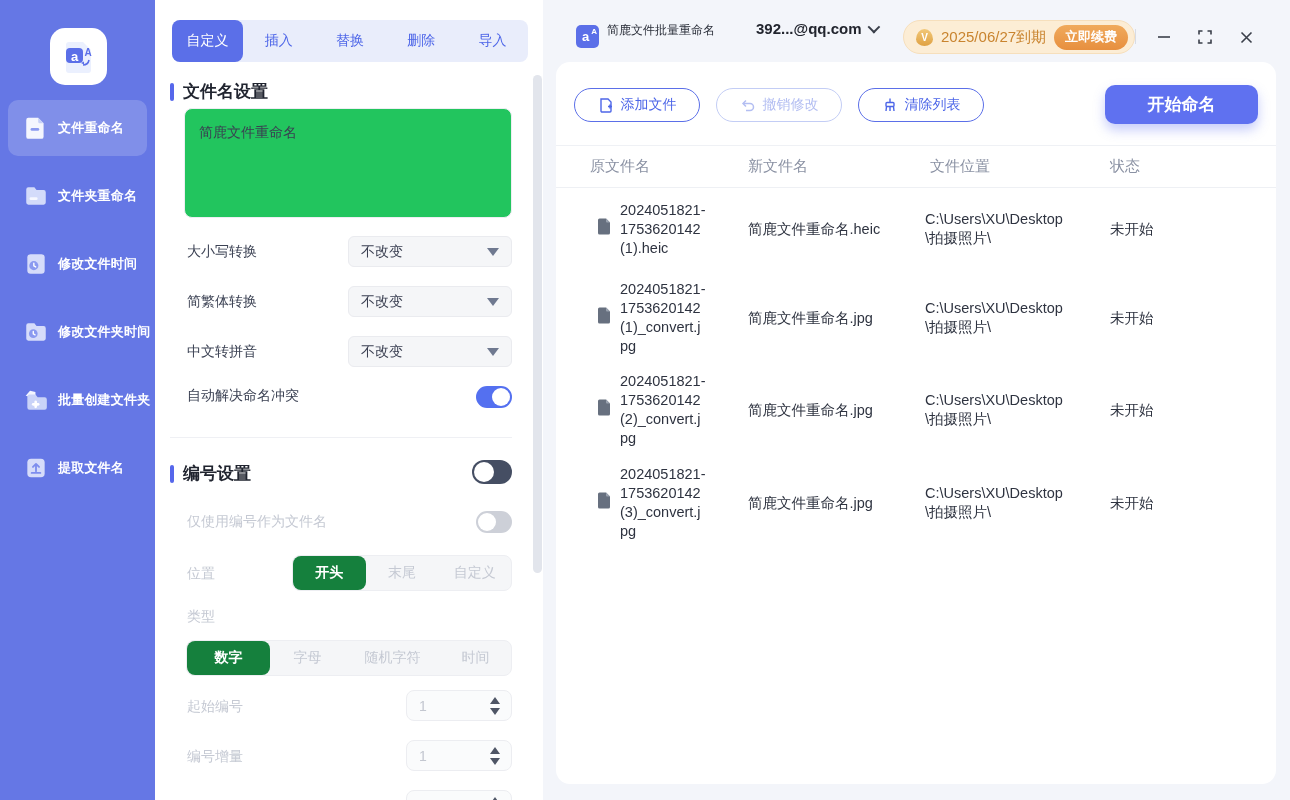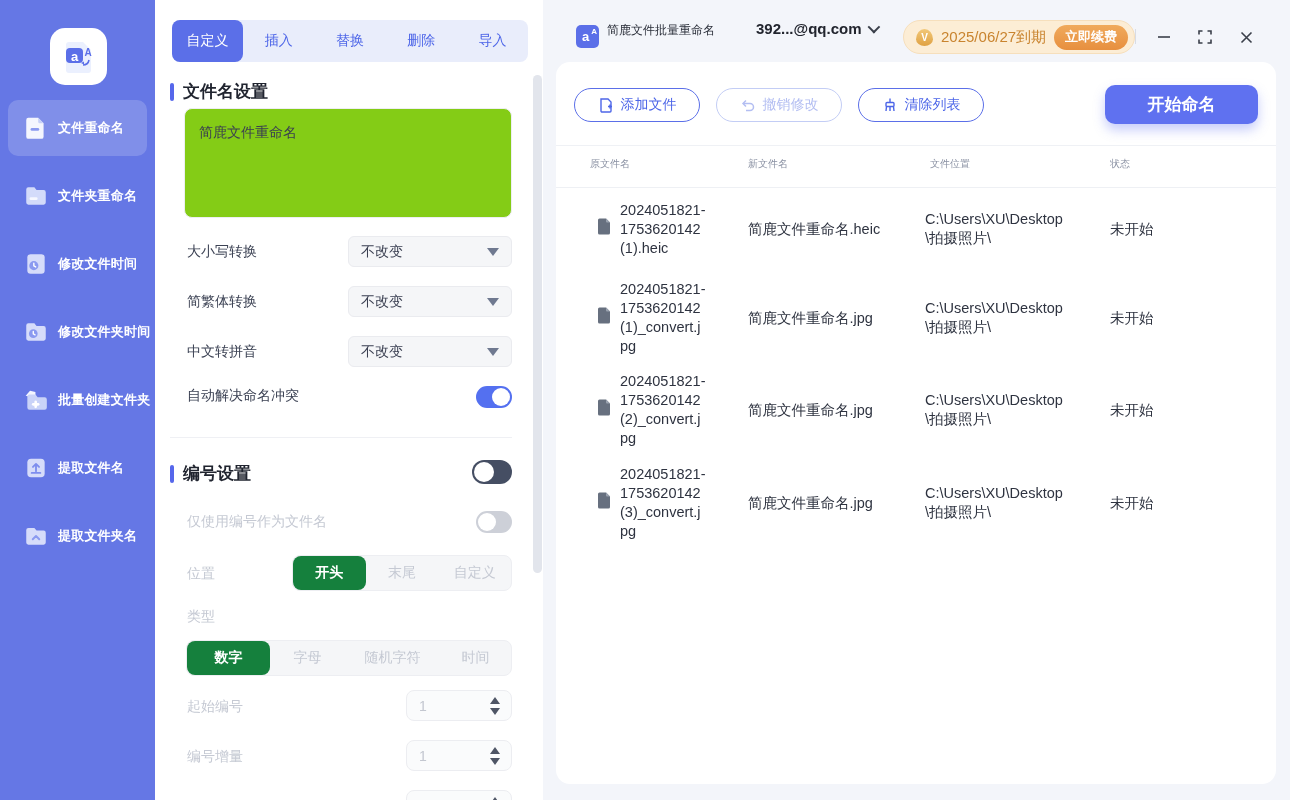--- a/index.html
+++ b/index.html
@@ -26,21 +26,21 @@
 
   .tabbar { position:absolute; left:17px; top:20px; width:356px; height:42px; background:#E9EDFB; border-radius:8px;
     display:flex; }
   .tab { flex:1; display:flex; align-items:center; justify-content:center; font-size:14px; color:#4E66E8; cursor:pointer; border-radius:8px; }
   .tab.active { background:#5B6FE8; color:#FFFFFF; }
 
   .section-head { position:absolute; left:15px; display:flex; align-items:center; gap:9px; }
   .section-bar { width:4px; height:18px; background:#5667EB; border-radius:2px; }
   .section-title { font-size:17px; font-weight:bold; color:#20242F; }
 
-  .name-textarea { position:absolute; left:29px; top:108px; width:328px; height:110px; background:#84cc16;
+  .name-textarea { position:absolute; left:29px; top:108px; width:328px; height:110px; background:#22c55e;
     border:1px solid #EDEEF2; border-radius:8px; resize:none; padding:15px 14px; font-size:14px; color:#3A3F51;
     font-family:"Liberation Sans","DejaVu Sans",sans-serif; outline:none; }
 
   .form-row { position:absolute; left:32px; width:325px; display:flex; align-items:center; }
   .form-label { font-size:14px; color:#3C4254; }
   .form-label.dim, .dim { color:#C5C9D3; }
 
   .select { position:absolute; left:193px; width:164px; height:31px; background:#F5F6F8; border:1px solid #EAEBEF;
     border-radius:6px; display:flex; align-items:center; padding:0 12px; cursor:pointer; }
   .select .sel-value { font-size:14px; color:#3A3F51; }
@@ -90,21 +90,21 @@
   .card { position:absolute; left:556px; top:62px; width:720px; height:722px; background:#FFFFFF; border-radius:14px; }
   .btn-outline { position:absolute; top:26px; height:34px; border:1.3px solid #5B6FE8; border-radius:17px;
     display:flex; align-items:center; justify-content:center; gap:7px; color:#4D66E8; font-size:14px; cursor:pointer; background:#FFFFFF; }
   .btn-outline.disabled { border-color:#C3CDF5; color:#B3BEF2; cursor:default; }
   .btn-primary { position:absolute; left:549px; top:23px; width:153px; height:39px; background:#5F71F0; border-radius:10px;
     color:#FFFFFF; font-size:17px; font-weight:bold; display:flex; align-items:center; justify-content:center; cursor:pointer;
     box-shadow:0 6px 12px rgba(95,113,240,0.35); }
   .toolbar-divider { position:absolute; left:0; top:83px; width:720px; height:1px; background:#EFF1F5; }
 
   .thead { position:absolute; top:83px; left:0; width:720px; height:42px; }
-  .th { position:absolute; top:12px; font-size:10px; color:#8A91A3; }
+  .th { position:absolute; top:12px; font-size:15px; color:#8A91A3; }
   .thead-divider { position:absolute; left:0; top:125px; width:720px; height:1px; background:#EEF0F4; }
 
   .trow { position:absolute; left:0; width:720px; }
   .cell { position:absolute; top:50%; transform:translateY(-50%); font-size:14.5px; color:#2E3340; line-height:19px; }
   .c-icon { left:41px; }
   .c-orig { left:64px; width:86px; word-break:break-all; }
   .c-new  { left:192px;text-align:center; }
   .c-loc  { left:369px; width:150px; word-break:break-all; }
   .c-status { left:554px; }
 
@@ -180,29 +180,20 @@
     </div>
     <div class="nav-item">
       <span class="nav-icon">
         <svg width="26" height="26" viewBox="0 0 24 24">
             <rect x="4" y="3.5" width="16" height="17" rx="3.5" fill="#DCE2FB" opacity="0.95"></rect>
             <path d="M12 15 V8.5 M9.2 11 L12 8.2 L14.8 11" stroke="#7D8DEE" stroke-width="1.7" fill="none" stroke-linecap="round" stroke-linejoin="round"></path>
             <path d="M8 16.5 h8" stroke="#7D8DEE" stroke-width="1.7" stroke-linecap="round"></path>
           </svg>
       </span>
       <span class="nav-label">提取文件名</span>
-    </div>
-    <div class="nav-item">
-      <span class="nav-icon">
-        <svg width="26" height="26" viewBox="0 0 24 24">
-            <path d="M3 6.5 a2 2 0 0 1 2 -2 h5.5 l2 2.5 H19 a2 2 0 0 1 2 2 V18 a2 2 0 0 1 -2 2 H5 a2 2 0 0 1 -2 -2 Z" fill="#DCE2FB" opacity="0.95"></path>
-            <path d="M9 15 l3 -3 l3 3" stroke="#8B9AF0" stroke-width="1.8" fill="none" stroke-linecap="round" stroke-linejoin="round"></path>
-          </svg>
-      </span>
-      <span class="nav-label">提取文件夹名</span>
     </div>
   </nav>
 </aside>
 
 <section class="middle">
   <div class="tabbar">
     <div class="tab active">自定义</div>
     <div class="tab">插入</div>
     <div class="tab">替换</div>
     <div class="tab">删除</div>

